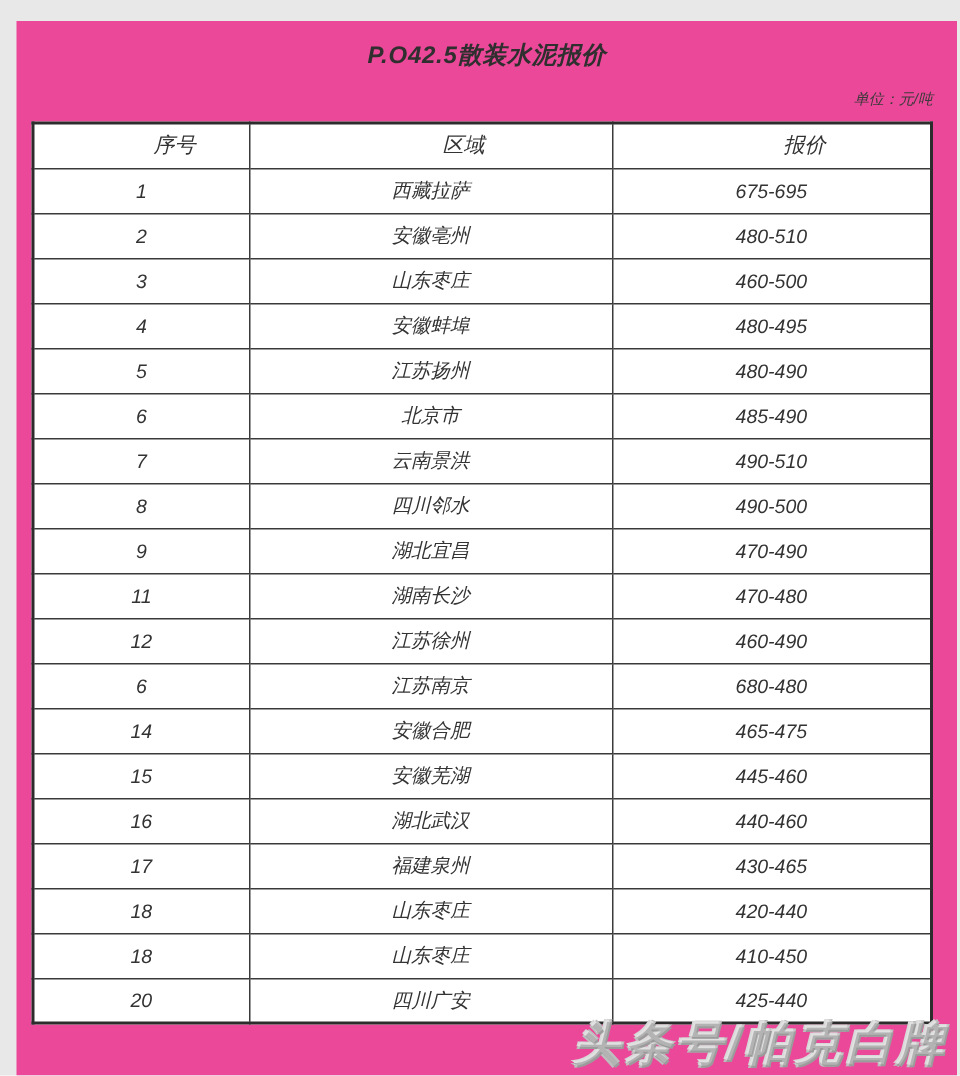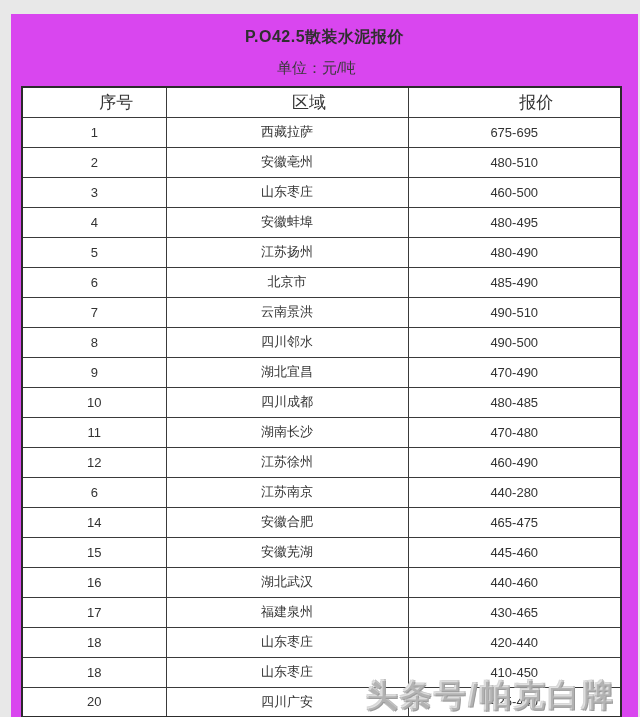--- a/index.html
+++ b/index.html
@@ -5,33 +5,34 @@
   * { margin: 0; padding: 0; box-sizing: border-box; }
   html, body { width: 640px; height: 717px; overflow: hidden; }
   body {
     background: #e8e8e8;
     font-family: "Liberation Sans", "DejaVu Sans", sans-serif;
     position: relative;
   }
   .page {
     position: absolute;
     left: 11px; top: 14px; right: 2px; bottom: 0;
-    background: #d946ef;
+    background: #ec4899;
+    font-style: italic;
   }
   .doc-title {
     text-align: center;
     font-size: 16px;
     font-weight: bold;
     color: #2f2f2f;
     padding-top: 13px;
     letter-spacing: 0.5px;
   }
   .unit-label {
-    text-align: center;
-    font-size: 15px;
+    text-align: right;
+    font-size: 10px;
     color: #3a3a3a;
     padding: 11px 16px 8px 0;
   }
   table.price-table {
     border-collapse: collapse;
     margin-left: 10px;
     width: 599px;
     table-layout: fixed;
     background: #fff;
   }
@@ -42,24 +43,24 @@
     border: 1px solid #3a3a3a;
     height: 30px;
     text-align: center;
     vertical-align: middle;
     font-size: 13px;
     color: #333333;
     font-weight: normal;
     padding: 0;
   }
   table.price-table { border: 2px solid #2c2c2c; }
-  table.price-table thead th { font-size: 17px; color: #333; padding-left: 44px; }
+  table.price-table thead th { font-size: 14px; color: #333; padding-left: 44px; }
   .watermark {
     position: absolute;
-    right: 22px;
+    right: 6px;
     bottom: 0px;
     font-size: 31px;
     font-weight: bold;
     letter-spacing: 3px;
     white-space: nowrap;
     color: rgba(250, 250, 250, 0.25);
     text-shadow: 1px 1px 0 #9b9b9b, -1px -1px 0 #d8d8d8, 1px -1px 0 #bdbdbd, -1px 1px 0 #bdbdbd;
     pointer-events: none;
   }
 </style>
@@ -125,38 +126,33 @@
           <td>8</td>
           <td>四川邻水</td>
           <td>490-500</td>
         </tr>
         <tr>
           <td>9</td>
           <td>湖北宜昌</td>
           <td>470-490</td>
         </tr>
         <tr>
-          <td>10</td>
-          <td>四川成都</td>
-          <td>480-485</td>
-        </tr>
-        <tr>
           <td>11</td>
           <td>湖南长沙</td>
           <td>470-480</td>
         </tr>
         <tr>
           <td>12</td>
           <td>江苏徐州</td>
           <td>460-490</td>
         </tr>
         <tr>
           <td>6</td>
           <td>江苏南京</td>
-          <td>440-280</td>
+          <td>680-480</td>
         </tr>
         <tr>
           <td>14</td>
           <td>安徽合肥</td>
           <td>465-475</td>
         </tr>
         <tr>
           <td>15</td>
           <td>安徽芜湖</td>
           <td>445-460</td>

